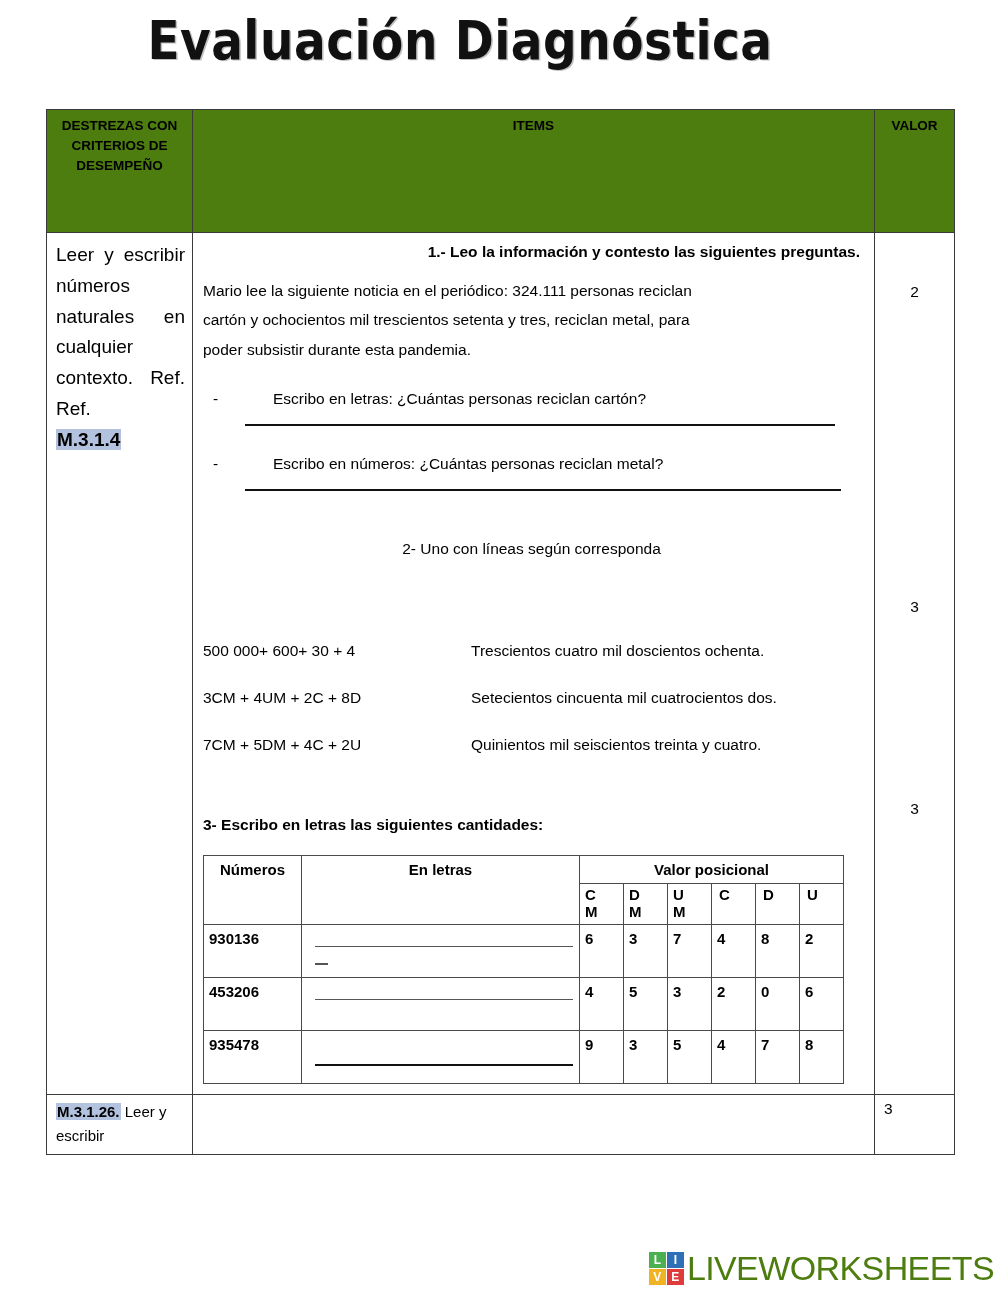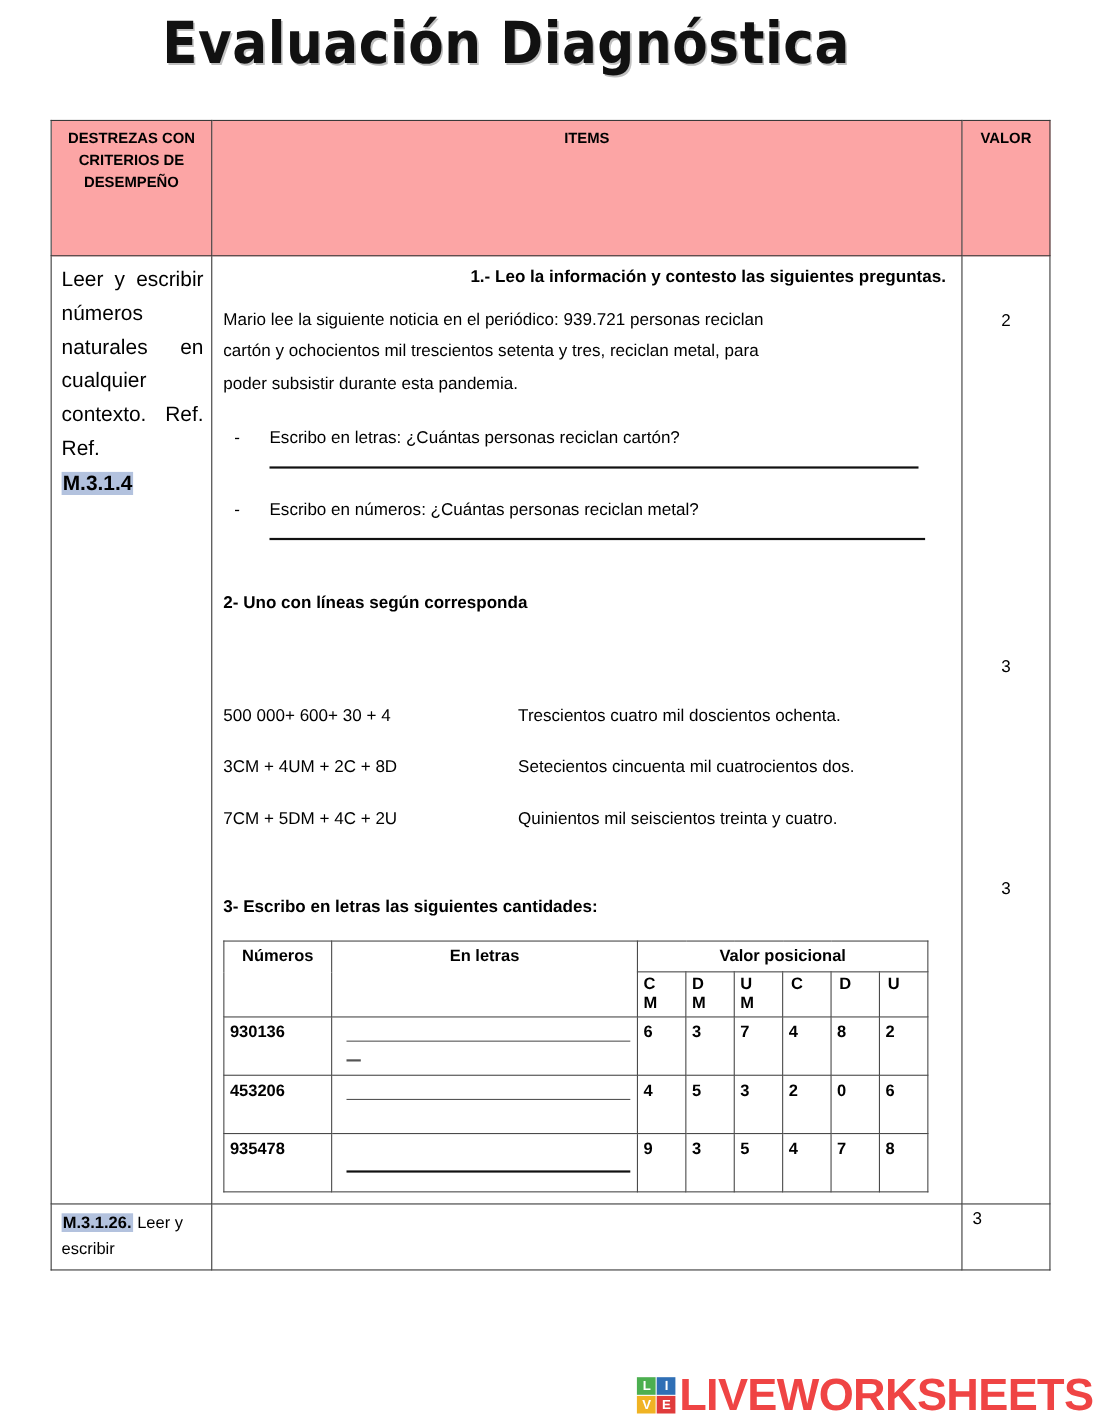--- a/index.html
+++ b/index.html
@@ -51,21 +51,21 @@
   .sheet > thead > tr > th {
     border: 1.3px solid #3a3a3a;
     vertical-align: top;
     padding: 0;
   }
   .col-destrezas { width: 146px; }
   .col-items     { width: 682px; }
   .col-valor     { width: 80px; }
 
   thead th {
-    background: #fca5a5;
+    background: #4d7c0f;
     font-size: 13.5px;
     font-weight: 700;
     text-align: center;
     line-height: 1.48;
     padding: 6px 4px 8px 4px !important;
   }
   th.th-destrezas { height: 108px; vertical-align: top; }
   th.th-items, th.th-valor { vertical-align: middle; }
 
   
@@ -84,30 +84,30 @@
   
   .items-cell { padding: 8px 14px 10px 10px !important; font-size: 15.5px; line-height: 1.42; }
   .q-head { font-weight: 700; font-size: 15.5px; margin: 0 0 16px 0; text-align: right; }
   .q-para { margin: 0 0 6px 0; font-size: 15.5px; line-height: 1.5; }
 
   .bullet-row {
     display: flex;
     margin: 27px 0 0 0;
   }
   .bullet-dash { width: 42px; flex: 0 0 42px; padding-left: 10px; box-sizing: border-box; }
-  .bullet-text { flex: 1; }
+  .bullet-text { flex: 1; margin-left: 28px; }
   .ans-line {
     height: 0;
     border-bottom: 2.2px solid #111111;
     margin: 14px 0 0 42px;
     width: 590px;
   }
   .ans-line.shorter { width: 596px; }
 
-  .q2-head { font-weight: 700; font-size: 15.5px; margin: 47px 0 16px 0; }
+  .q2-head { font-weight: 400; font-size: 15.5px; margin: 47px 0 16px 0; text-align: center; }
   .match-list { margin-top: 80px; }
   .match-row { display: flex; margin-bottom: 25px; font-size: 15.5px; }
   .match-left  { width: 268px; flex: 0 0 268px; }
   .match-right { flex: 1; }
 
   .q3-head { font-weight: 700; font-size: 15.5px; margin: 58px 0 0 0; }
 
   
   .inner-table {
     margin-top: 19px;
@@ -209,24 +209,24 @@
     line-height: 16px;
     text-align: center;
     font-family: "Liberation Sans", sans-serif;
   }
   .tile-l { background: #4caf50; }
   .tile-i { background: #2f6fb5; }
   .tile-v { background: #f0b323; }
   .tile-e { background: #e03b3b; }
   .logo-word {
     font-family: "Liberation Sans", sans-serif;
-    font-weight: 700;
-    font-size: 41px;
+    font-weight: 400;
+    font-size: 34px;
     letter-spacing: -0.6px;
-    color: #ef4444;
+    color: #4d7c0f;
     line-height: 1;
   }
 </style>
 </head>
 <body>
 
 <div class="title-wrap">
   <span class="doc-title">Evaluación Diagnóstica</span>
 </div>
 
@@ -250,21 +250,21 @@
         <div class="crit-text">Leer y escribir números naturales en cualquier contexto. Ref. Ref.</div>
         <div class="nojust">
           <span class="hl">M.3.1.4</span>
         </div>
       </td>
 
       <td class="items-cell">
 
         <div class="q-head">1.- Leo la información y contesto las siguientes preguntas.</div>
 
-        <div class="q-para">Mario  lee la siguiente noticia en el periódico: 939.721 personas reciclan</div>
+        <div class="q-para">Mario  lee la siguiente noticia en el periódico: 324.111 personas reciclan</div>
         <div class="q-para">cartón y ochocientos mil trescientos setenta y tres, reciclan metal, para</div>
         <div class="q-para">poder subsistir durante esta pandemia.</div>
 
         <div class="bullet-row">
           <span class="bullet-dash">-</span>
           <span class="bullet-text">Escribo en letras: ¿Cuántas personas reciclan cartón?</span>
         </div>
         <div class="ans-line"></div>
 
         <div class="bullet-row">

